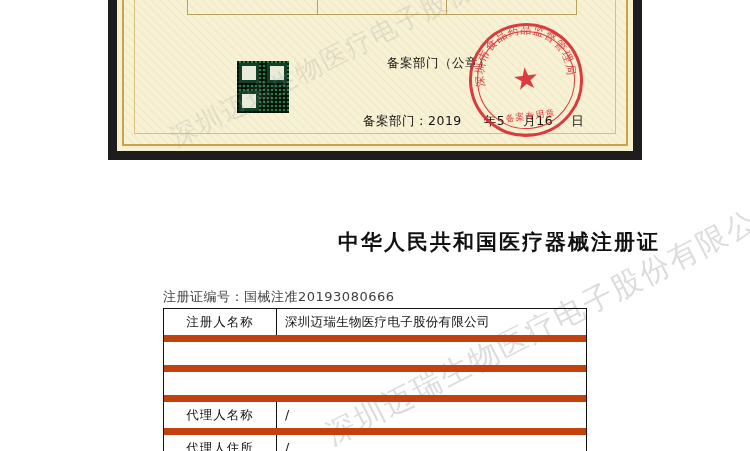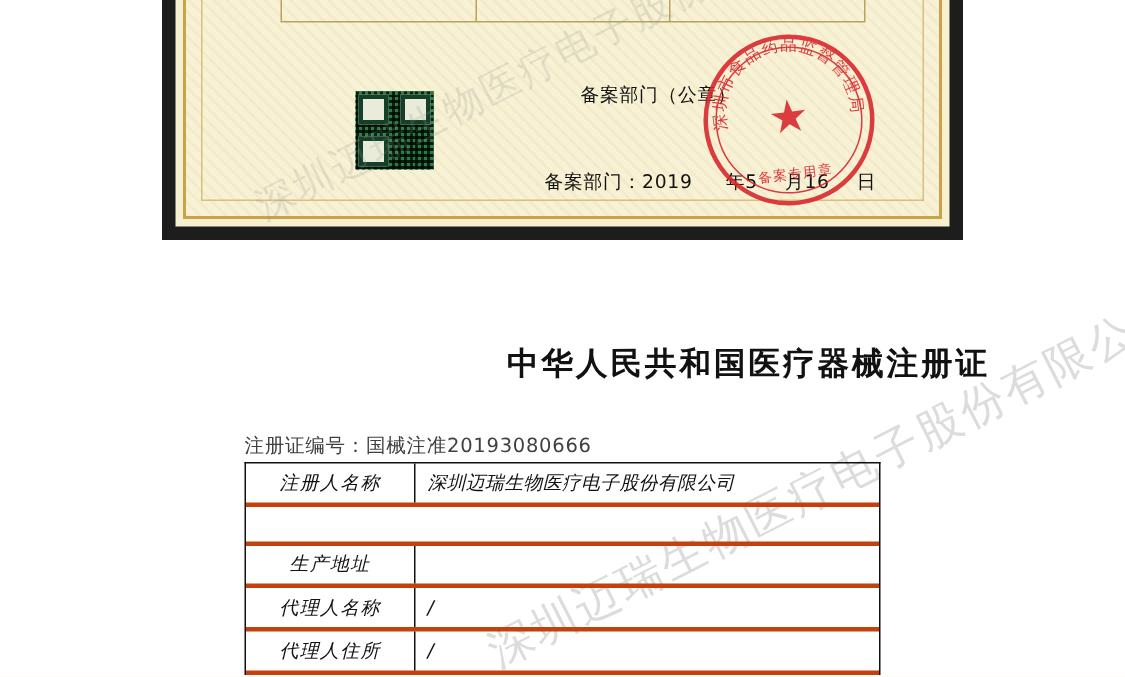--- a/index.html
+++ b/index.html
@@ -198,23 +198,22 @@
     position: absolute;
     left: 163px;
     top: 308px;
     width: 424px;
     border: 1px solid #111;
     border-bottom: none;
     box-sizing: border-box;
   }
   .reg-row {
     display: flex;
-    border-bottom: 3px solid #c2410c;
+    border-bottom: 7px solid #c2410c;
     min-height: 23px;
-    font-style: italic;
   }
   .reg-row .k {
     width: 113px;
     box-sizing: border-box;
     border-right: 1px solid #111;
     text-align: center;
     font-size: 12.5px;
     padding: 4px 2px;
     letter-spacing: 1px;
     color: #111;
@@ -282,21 +281,20 @@
 </div>
 
 <div class="reg-table">
   <div class="reg-row">
     <div class="k">注册人名称</div>
     <div class="v">深圳迈瑞生物医疗电子股份有限公司</div>
   </div>
   <div class="reg-row tall">
   </div>
   <div class="reg-row">
-    <div class="k">生产地址</div>
   </div>
   <div class="reg-row">
     <div class="k">代理人名称</div>
     <div class="v">/</div>
   </div>
   <div class="reg-row">
     <div class="k">代理人住所</div>
     <div class="v">/</div>
   </div>
 </div>

